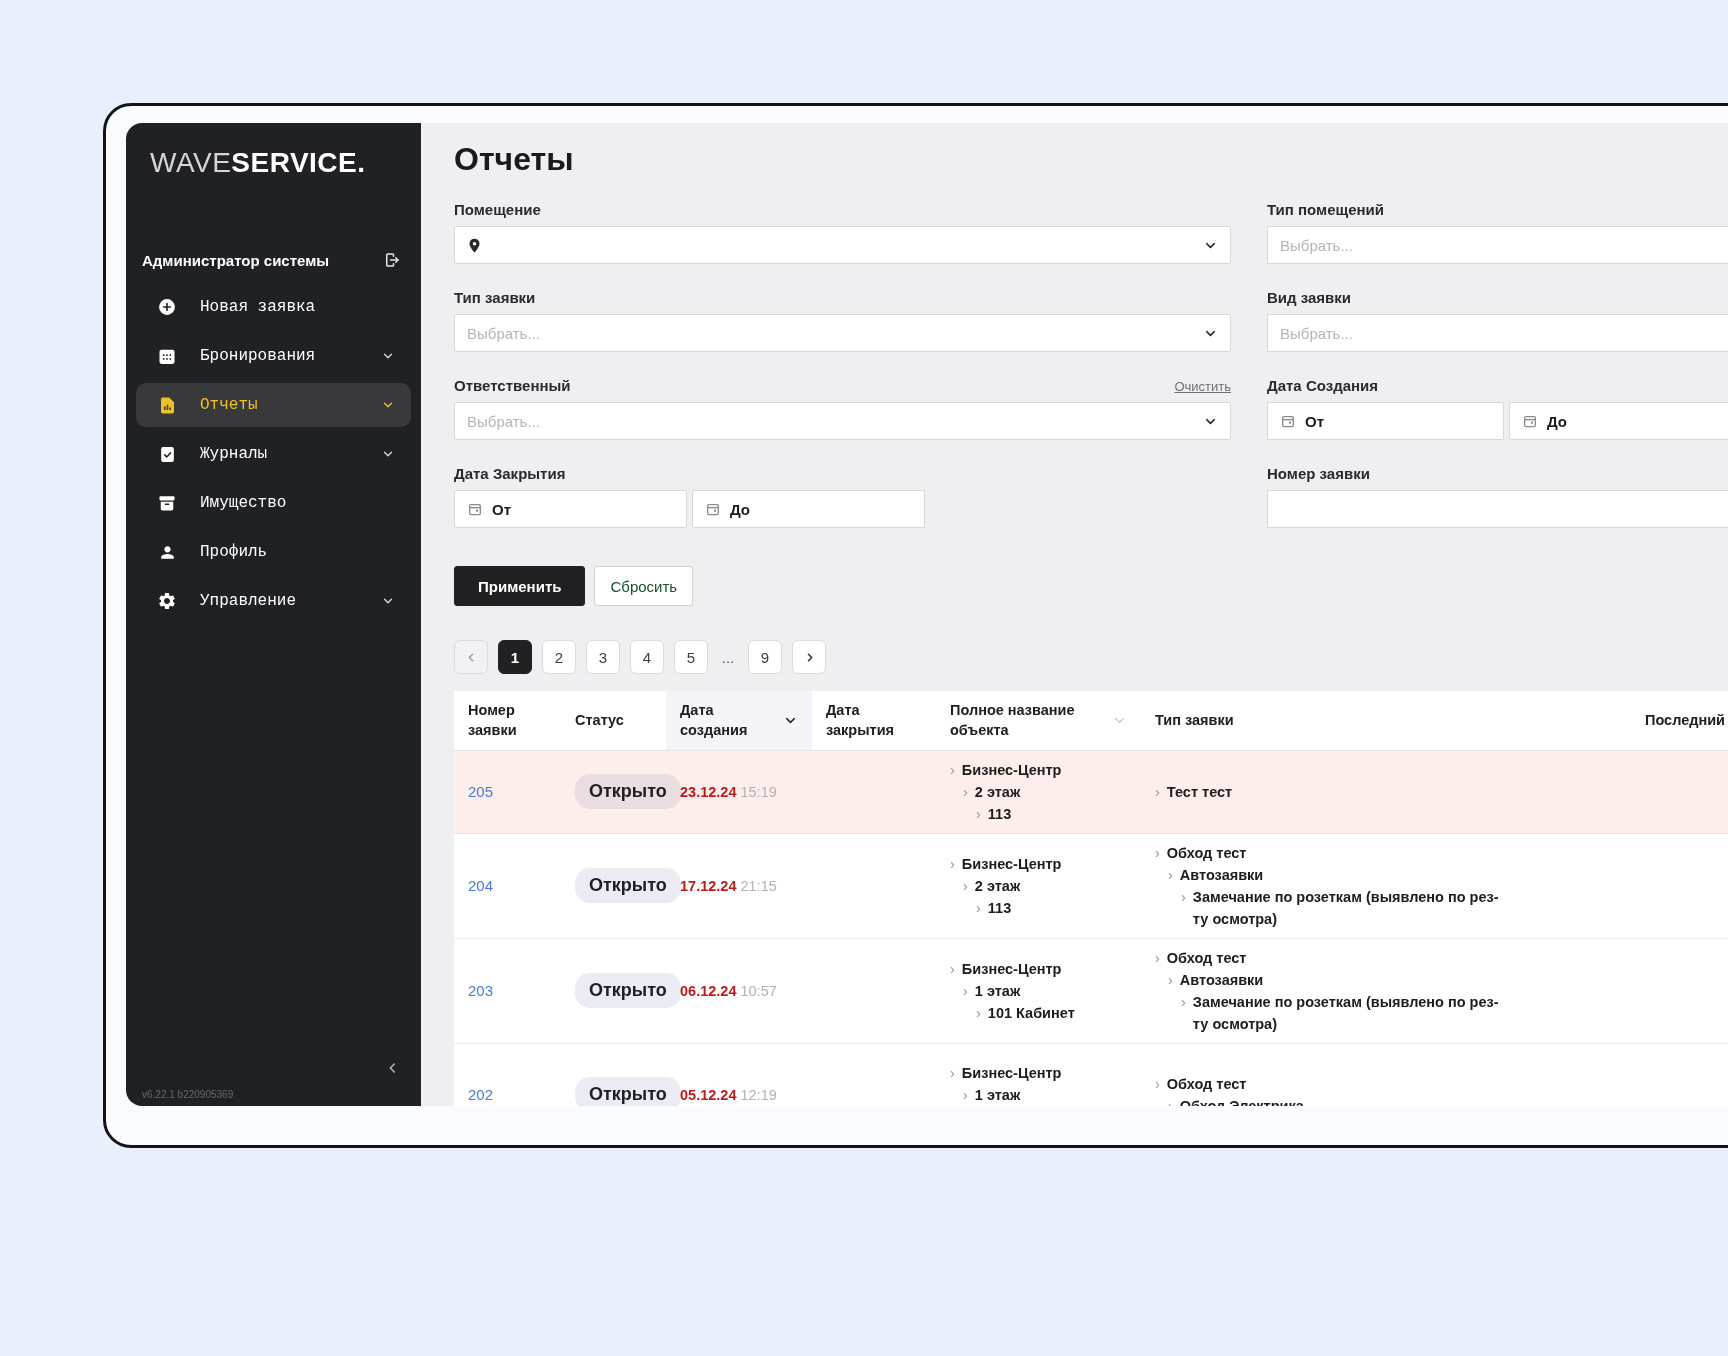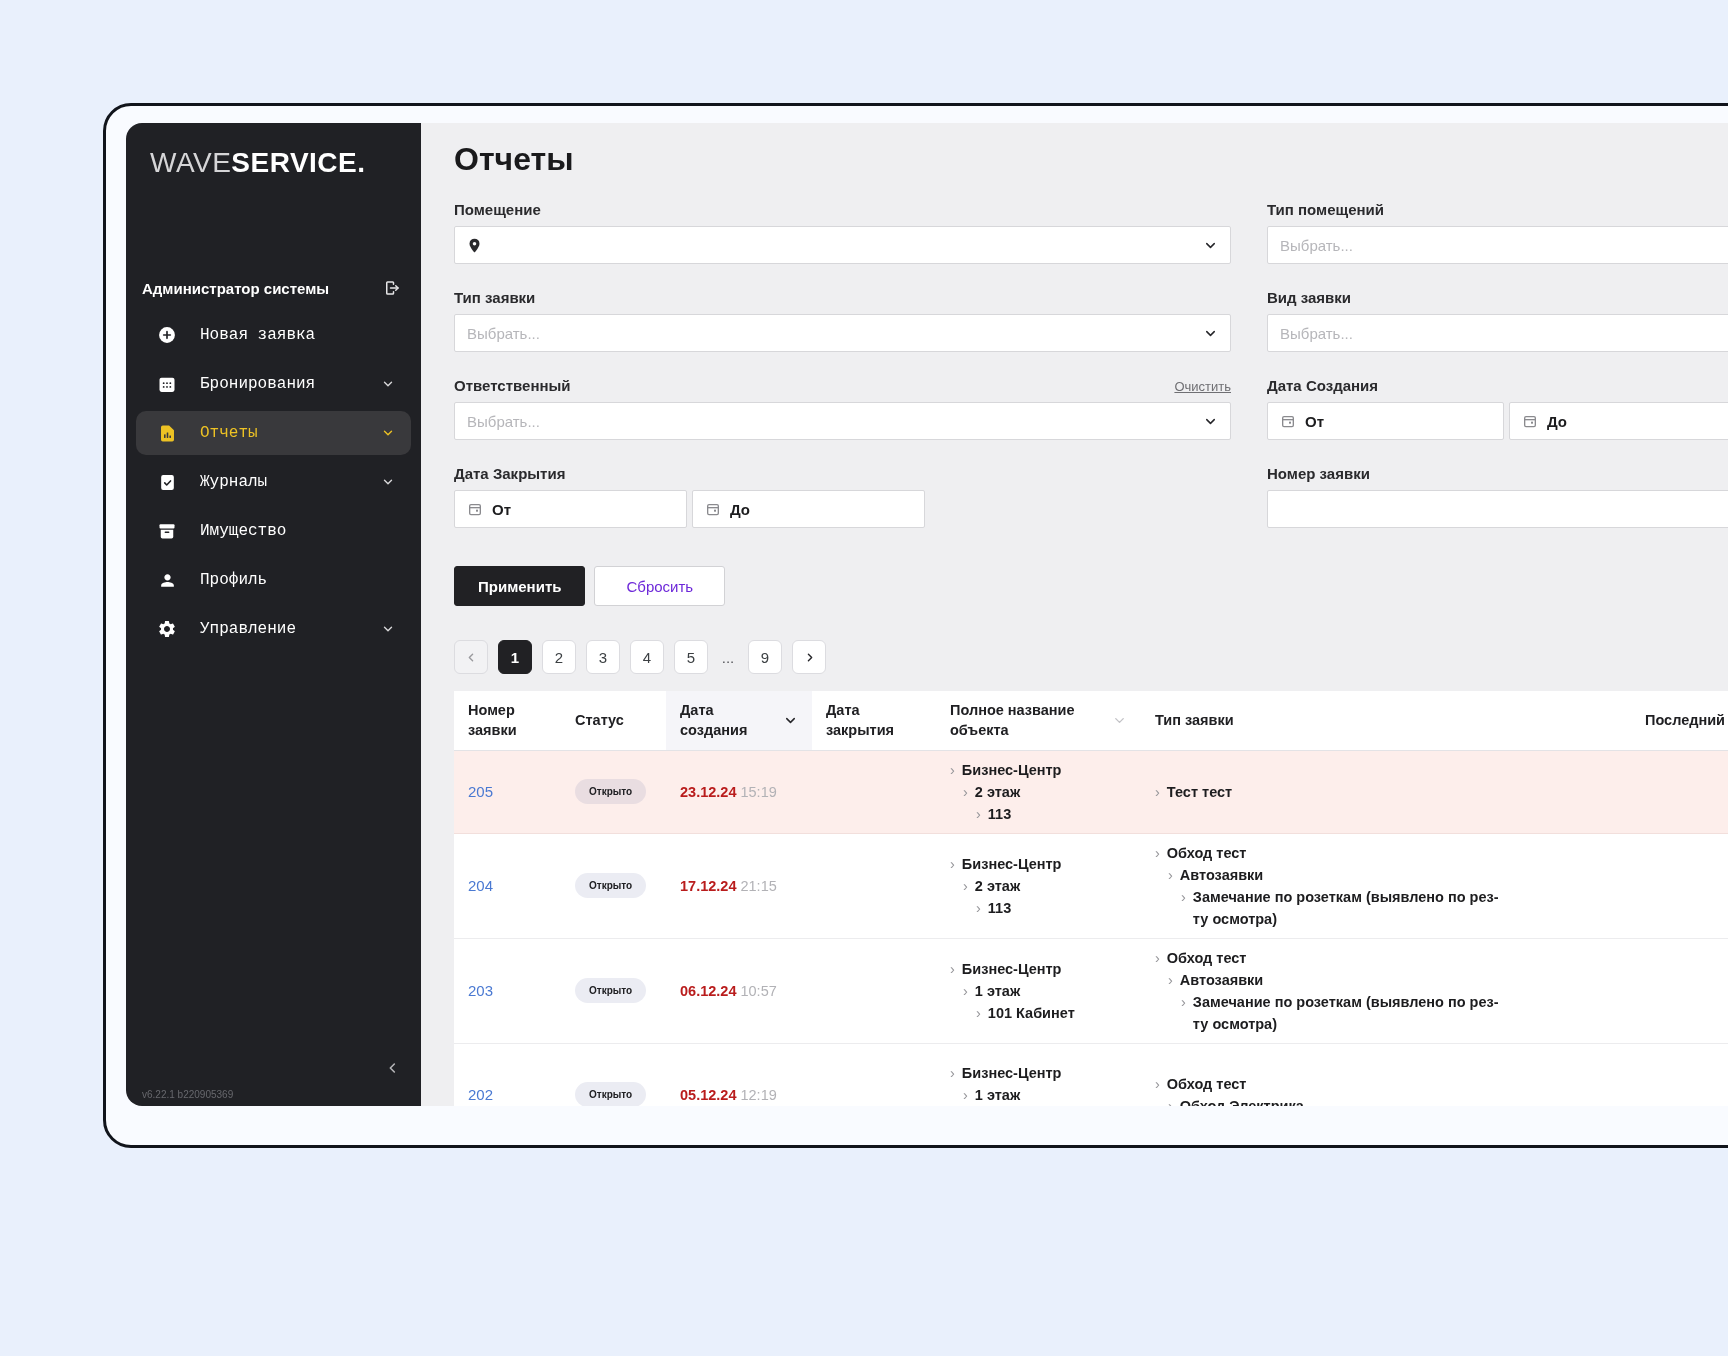--- a/index.html
+++ b/index.html
@@ -29,21 +29,21 @@
   .sidebar {
     width:295px; min-width:295px;
     background:#202125;
     position:relative;
     color:#fff;
   }
   .logo { padding:24px 0 0 24px; font-size:28px; letter-spacing:.5px; }
   .logo .thin { color:#d5d5d7; font-weight:300; }
   .logo .bold { color:#ffffff; font-weight:700; }
   .user-row {
-    margin-top:100px;
+    margin-top:72px;
     padding:0 20px 0 16px;
     display:flex; align-items:center; justify-content:space-between;
   }
   .user-name { font-size:15px; font-weight:700; color:#fff; }
   .logout-btn { background:none; border:none; cursor:pointer; display:flex; }
   .menu { margin-top:16px; padding:0 10px; list-style:none; }
   .menu-item {
     height:44px; margin-bottom:5px;
     display:flex; align-items:center;
     padding:0 16px 0 20px;
@@ -92,21 +92,21 @@
   .date-pair { display:flex; gap:5px; }
   .date-input { font-weight:700; color:#1c1c1e; }
   .dp-left .date-input { width:233px; }
   .dp-right .date-from { width:237px; }
   .dp-right .date-to { flex:1; }
   .plain-input { width:100%; }
   
   .actions { margin-top:38px; display:flex; gap:9px; }
   .btn { height:40px; font-size:15px; font-weight:700; cursor:pointer; border-radius:3px; }
   .btn-dark { background:#212124; color:#fff; border:1px solid #212124; padding:0 23px; }
-  .btn-light { background:#fff; color:#6d28d9; border:1px solid #d2d2d5; padding:0 31px; font-weight:400; }
+  .btn-light { background:#fff; color:#14532d; border:1px solid #d2d2d5; padding:0 15px; font-weight:400; }
   
   .pagination { margin-top:34px; display:flex; align-items:center; gap:10px; }
   .pg {
     width:34px; height:34px;
     display:flex; align-items:center; justify-content:center;
     background:#fff; border:1px solid #dcdce0; border-radius:6px;
     font-size:15px; color:#3c4043; cursor:pointer;
   }
   .pg.active { background:#212124; border-color:#212124; color:#fff; font-weight:700; }
   .pg.disabled { background:#f2f2f4; color:#9a9a9e; }
@@ -126,21 +126,21 @@
   tbody td { padding:8px 14px; border-bottom:1px solid #ececee; font-size:14.5px; }
   tbody tr.hl td { background:#fdeeeb; border-bottom-color:#f2dfdc; }
   tbody tr { height:103px; }
   tbody tr.hl { height:81px; }
   .id-link { color:#4a79d2; text-decoration:none; font-size:15px; cursor:pointer; }
   .badge {
     display:inline-block;
     background:rgba(98,108,165,0.13);
     border-radius:15px;
     padding:7px 14px;
-    font-size:10px; font-weight:700; color:#202023;
+    font-size:18px; font-weight:700; color:#202023;
   }
   .cell-date .d { font-weight:700; color:#b91c1c; }
   .cell-date .t { color:#b2b2b6; }
   .hline { display:flex; gap:7px; line-height:22px; }
   .hline .mark { color:#96969a; }
   .hline .htext { font-weight:600; color:#1d1d1f; white-space:pre-line; }
 </style>
 </head>
 <body>
 

